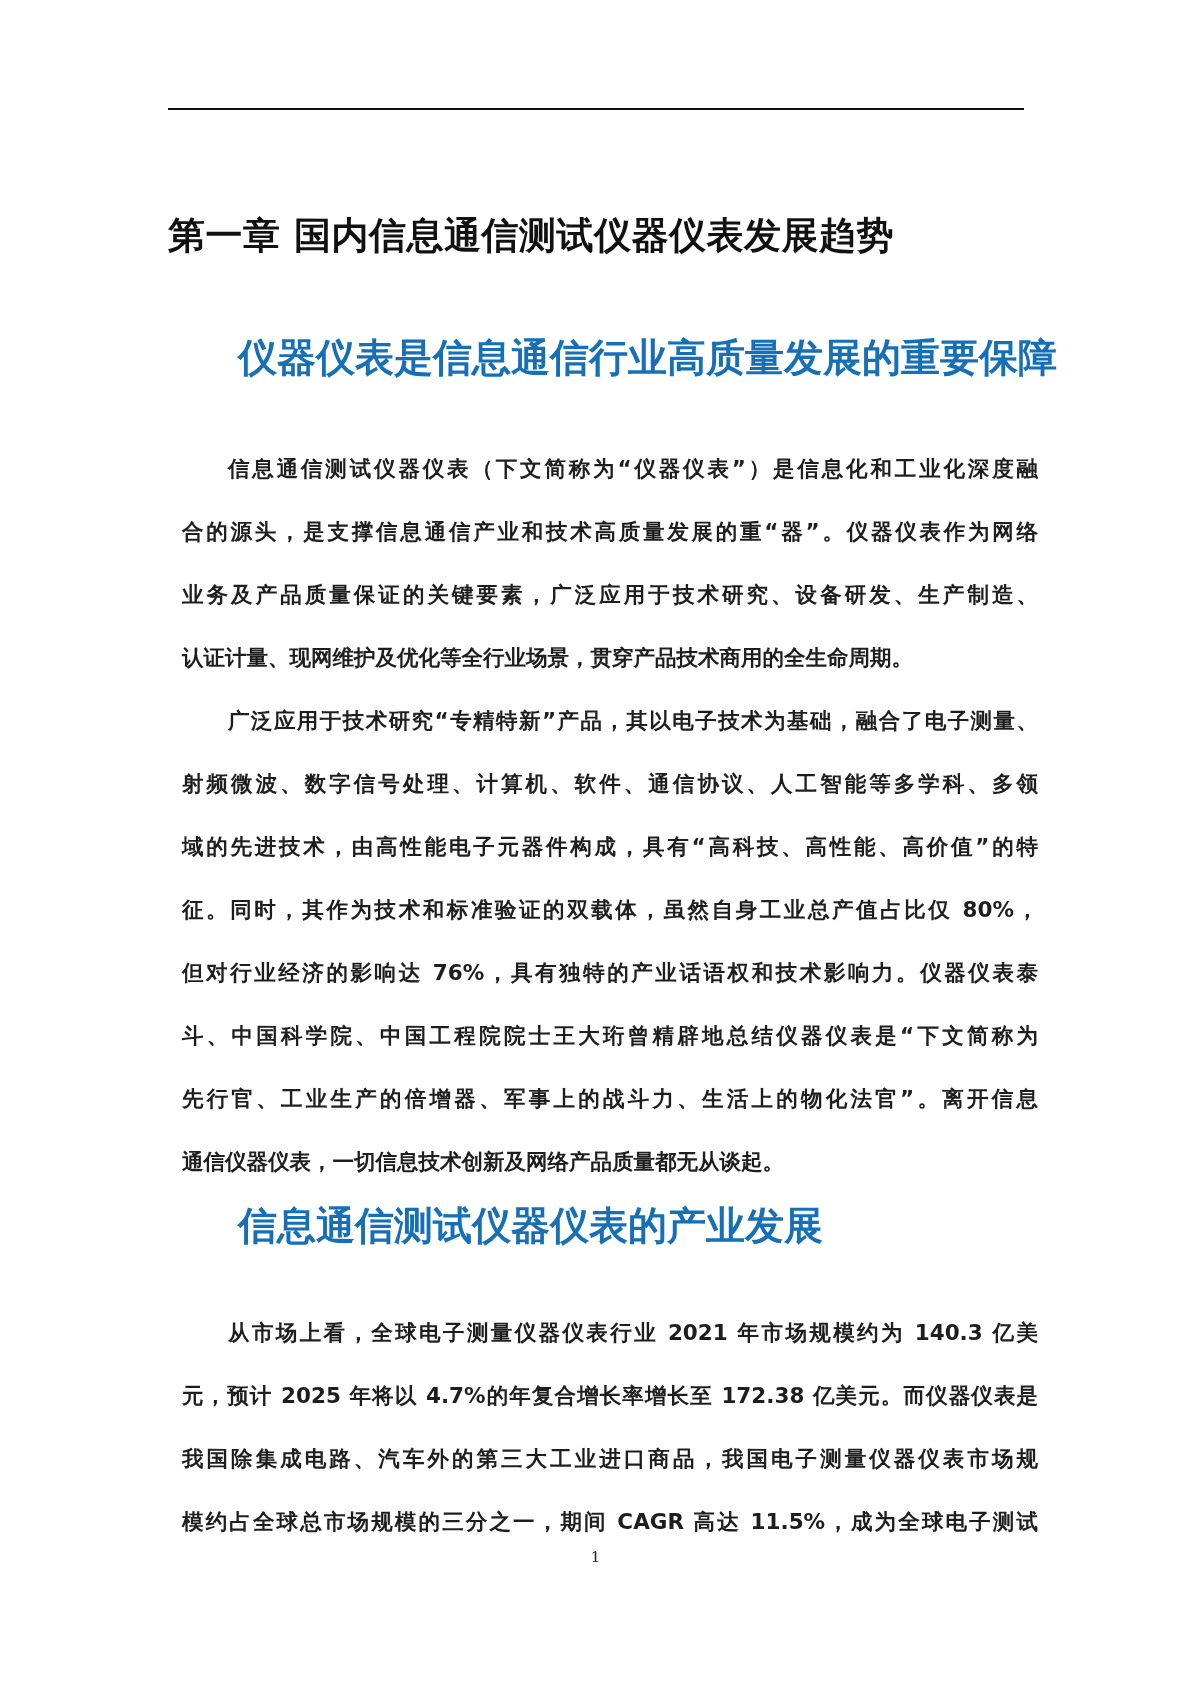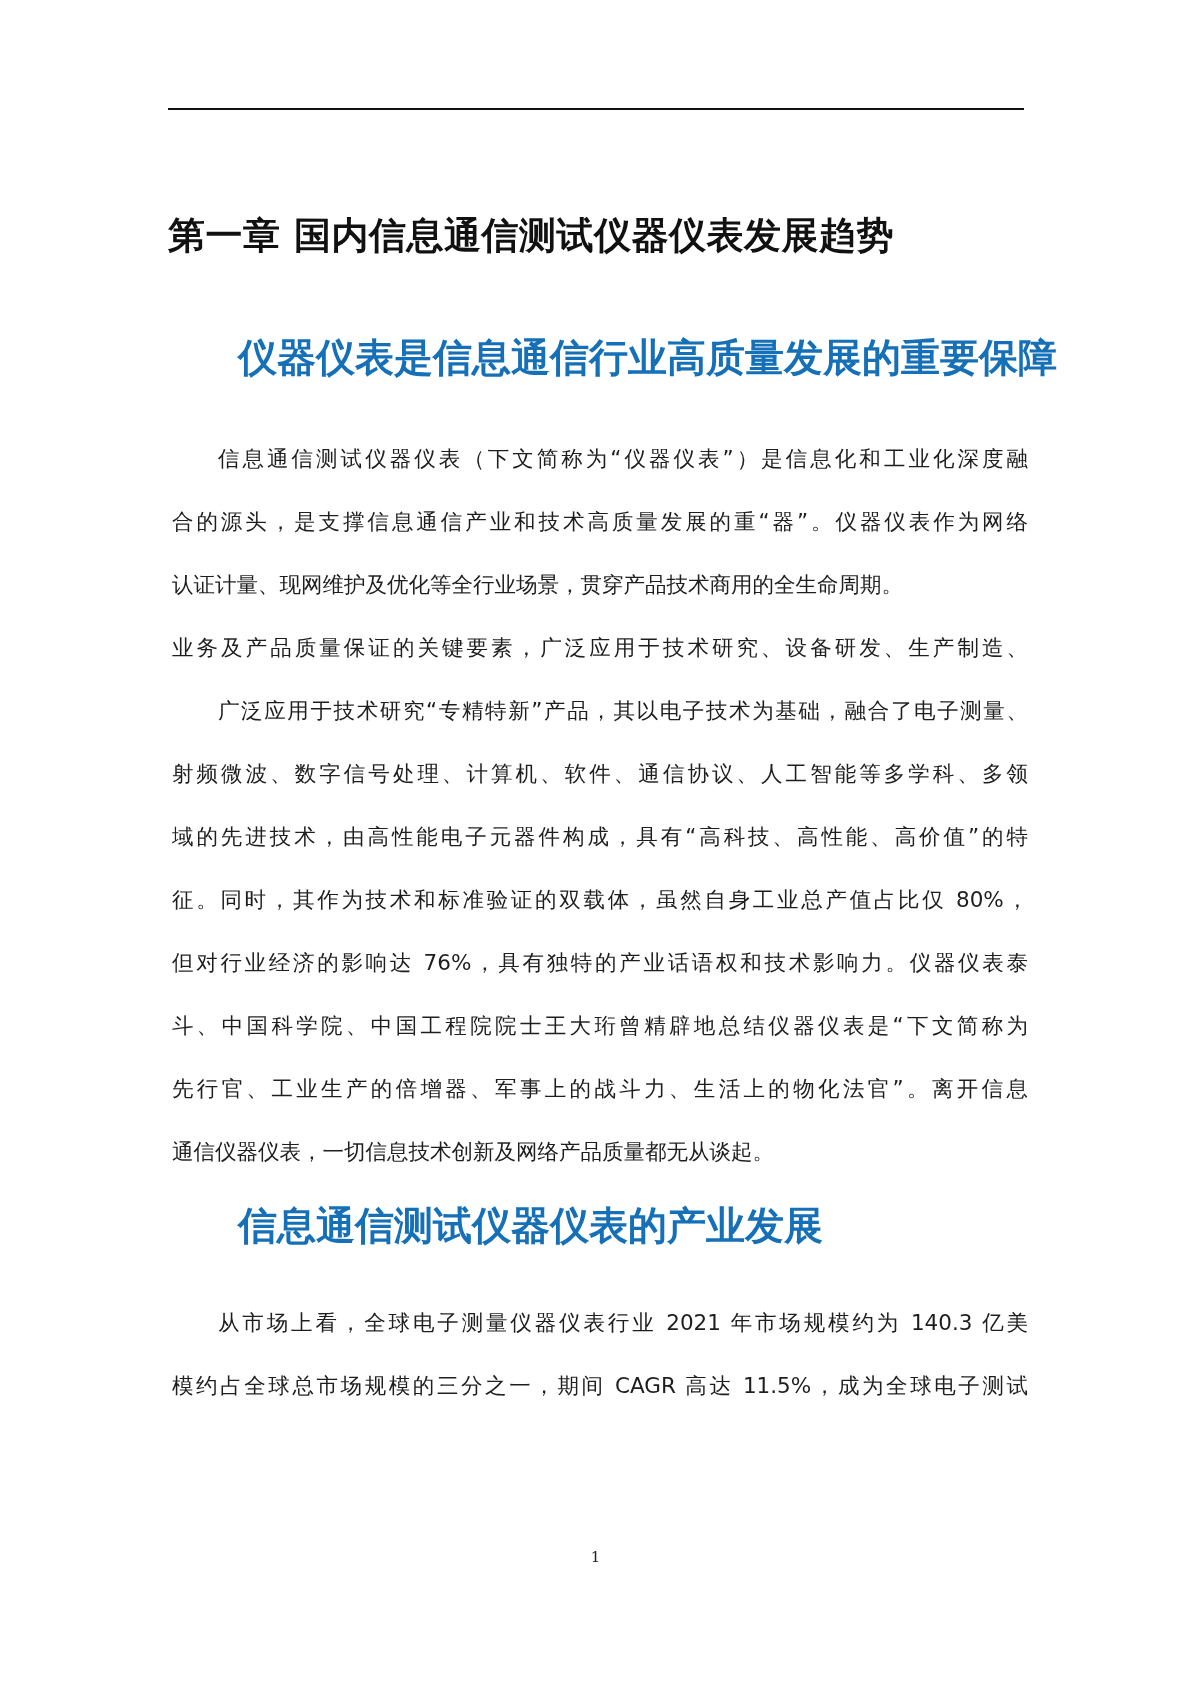--- a/index.html
+++ b/index.html
@@ -44,26 +44,27 @@
     color: #1670b8;
     white-space: nowrap;
     line-height: 40px;
   }
   #sec1 { top: 338px; }
   #sec2 { top: 1206px; text-align: right; }
   .para {
     position: absolute;
     left: 168px;
     width: 856px;
-    margin: 4px;
+    margin: 14px;
     font-size: 21.5px;
     line-height: 63px;
     color: #1e1e1e;
     text-align: justify;
     text-indent: 2em;
+    font-weight: bold;
   }
   #p1 { top: 423px; }
   #p2 { top: 675px; }
   #p3 { top: 1287px; }
   .para .line {
     display: block;
     white-space: nowrap;
     text-align-last: justify;
   }
   .para .line.first { text-indent: 46px; }
@@ -84,35 +85,37 @@
 
 <div class="header-rule"></div>
 
 <h1 class="chapter-title">第一章  国内信息通信测试仪器仪表发展趋势</h1>
 
 <h2 class="section-heading" id="sec1">仪器仪表是信息通信行业高质量发展的重要保障</h2>
 
 <div class="para" id="p1" style="text-indent:0">
   <span class="line first">信息通信测试仪器仪表（下文简称为“仪器仪表”）是信息化和工业化深度融</span>
   <span class="line">合的源头，是支撑信息通信产业和技术高质量发展的重“器”。仪器仪表作为网络</span>
+  <span class="line">业务及产品质量保证的关键要素，广泛应用于技术研究、设备研发、生产制造、</span>
   <span class="line last">认证计量、现网维护及优化等全行业场景，贯穿产品技术商用的全生命周期。</span>
-  <span class="line">业务及产品质量保证的关键要素，广泛应用于技术研究、设备研发、生产制造、</span>
 </div>
 
 <div class="para" id="p2" style="text-indent:0">
   <span class="line first">广泛应用于技术研究“专精特新”产品，其以电子技术为基础，融合了电子测量、</span>
   <span class="line">射频微波、数字信号处理、计算机、软件、通信协议、人工智能等多学科、多领</span>
   <span class="line">域的先进技术，由高性能电子元器件构成，具有“高科技、高性能、高价值”的特</span>
   <span class="line">征。同时，其作为技术和标准验证的双载体，虽然自身工业总产值占比仅 80%，</span>
   <span class="line">但对行业经济的影响达 76%，具有独特的产业话语权和技术影响力。仪器仪表泰</span>
   <span class="line">斗、中国科学院、中国工程院院士王大珩曾精辟地总结仪器仪表是“下文简称为</span>
   <span class="line">先行官、工业生产的倍增器、军事上的战斗力、生活上的物化法官”。离开信息</span>
   <span class="line last">通信仪器仪表，一切信息技术创新及网络产品质量都无从谈起。</span>
 </div>
 
 <h2 class="section-heading" id="sec2">信息通信测试仪器仪表的产业发展</h2>
 
 <div class="para" id="p3" style="text-indent:0">
   <span class="line first">从市场上看，全球电子测量仪器仪表行业 2021 年市场规模约为 140.3 亿美</span>
+  <span class="line">元，预计 2025 年将以 4.7%的年复合增长率增长至 172.38 亿美元。而仪器仪表是</span>
+  <span class="line">我国除集成电路、汽车外的第三大工业进口商品，我国电子测量仪器仪表市场规</span>
   <span class="line">模约占全球总市场规模的三分之一，期间 CAGR 高达 11.5%，成为全球电子测试</span>
 </div>
 
 <div class="page-number">1</div>
 
 </body></html>

